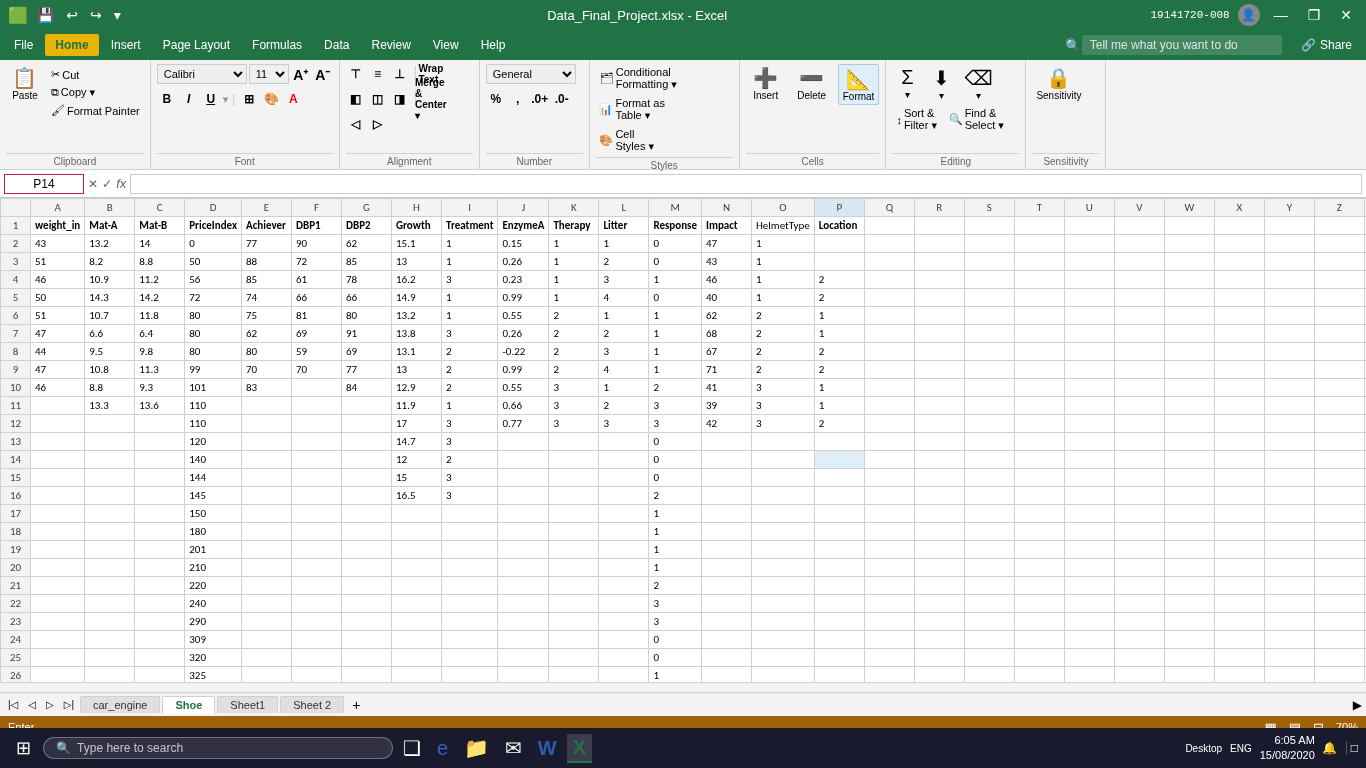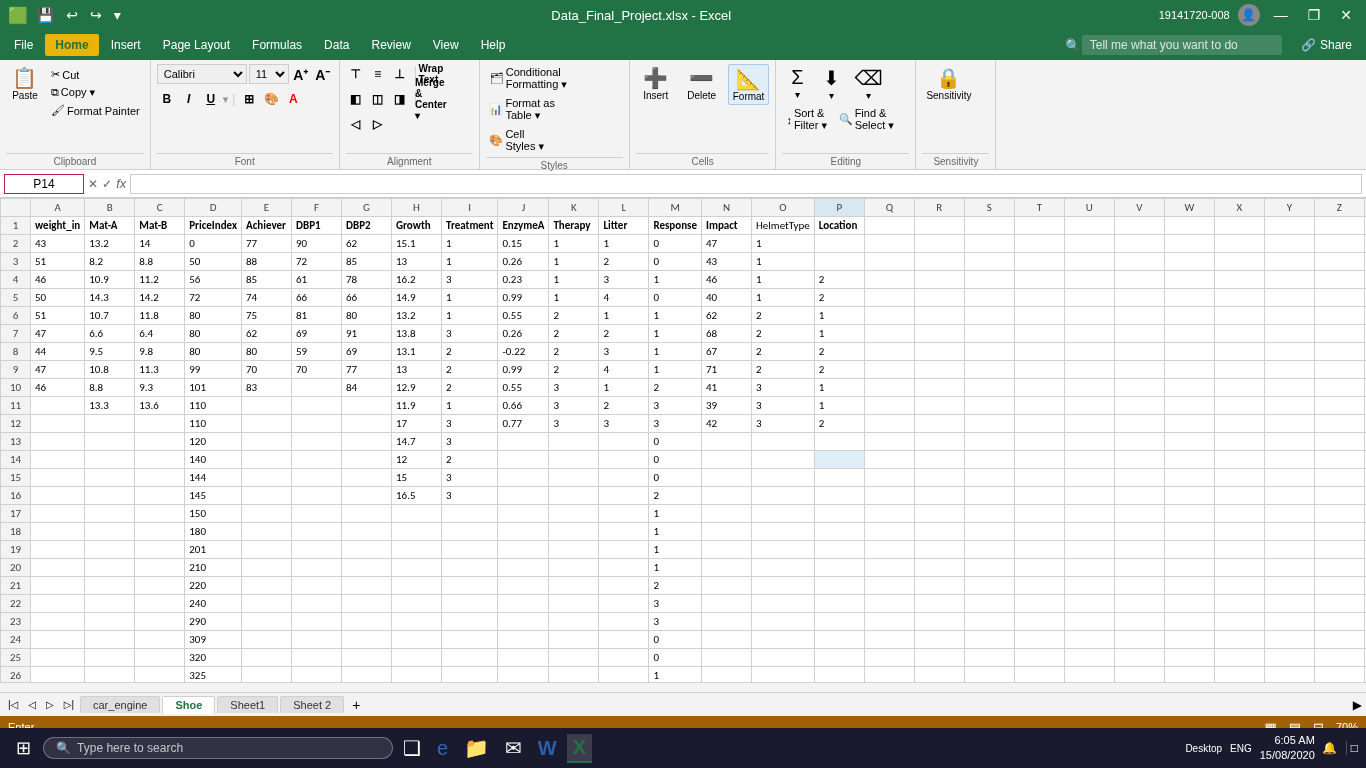--- a/index.html
+++ b/index.html
@@ -338,21 +338,21 @@
     <span style="font-size:16px;">🟩</span>
     <span class="qa-icon">💾</span>
     <span class="qa-icon">↩</span>
     <span class="qa-icon">↪</span>
     <span class="qa-icon">▾</span>
   </div>
   <div id="title-bar-center">
     <span>Data_Final_Project.xlsx - Excel</span>
   </div>
   <div id="title-bar-right">
-    <span style="font-size:11px;">19141720-008</span>
+    <span style="font-size:11px;font-family:Liberation Mono, monospace;">19141720-008</span>
     <span style="width:22px;height:22px;background:#888;border-radius:50%;display:inline-flex;align-items:center;justify-content:center;font-size:12px;">👤</span>
     <span class="win-btn">—</span>
     <span class="win-btn">❐</span>
     <span class="win-btn close">✕</span>
   </div>
 </div>
 
 <div id="menu-bar">
   <span class="menu-item">File</span>
   <span class="menu-item active">Home</span>
@@ -433,20 +433,34 @@
         <span class="fmt-btn" style="font-size:10px;">Merge &amp; Center ▾</span>
       </div>
       <div class="align-row" style="margin-top:2px;">
         <span class="fmt-btn">◁</span>
         <span class="fmt-btn">▷</span>
       </div>
     </div>
     <div class="ribbon-group-label">Alignment</div>
   </div>
 
+  <div class="ribbon-group" style="min-width:110px;">
+    <div class="ribbon-group-content" style="flex-direction:column;">
+      <select class="number-select">
+        <option>General</option>
+      </select>
+      <div style="display:flex;gap:2px;margin-top:2px;">
+        <span class="fmt-btn">%</span>
+        <span class="fmt-btn">,</span>
+        <span class="fmt-btn">.0+</span>
+        <span class="fmt-btn">.0-</span>
+      </div>
+    </div>
+    <div class="ribbon-group-label">Number</div>
+  </div>
 
   <div class="ribbon-group" style="min-width:150px;">
     <div class="ribbon-group-content" style="flex-direction:column;gap:2px;">
       <div class="rb-btn-sm">
         <span>🗂</span>
         <span>Conditional<br>Formatting ▾</span>
       </div>
       <div class="rb-btn-sm">
         <span>📊</span>
         <span>Format as<br>Table ▾</span>

